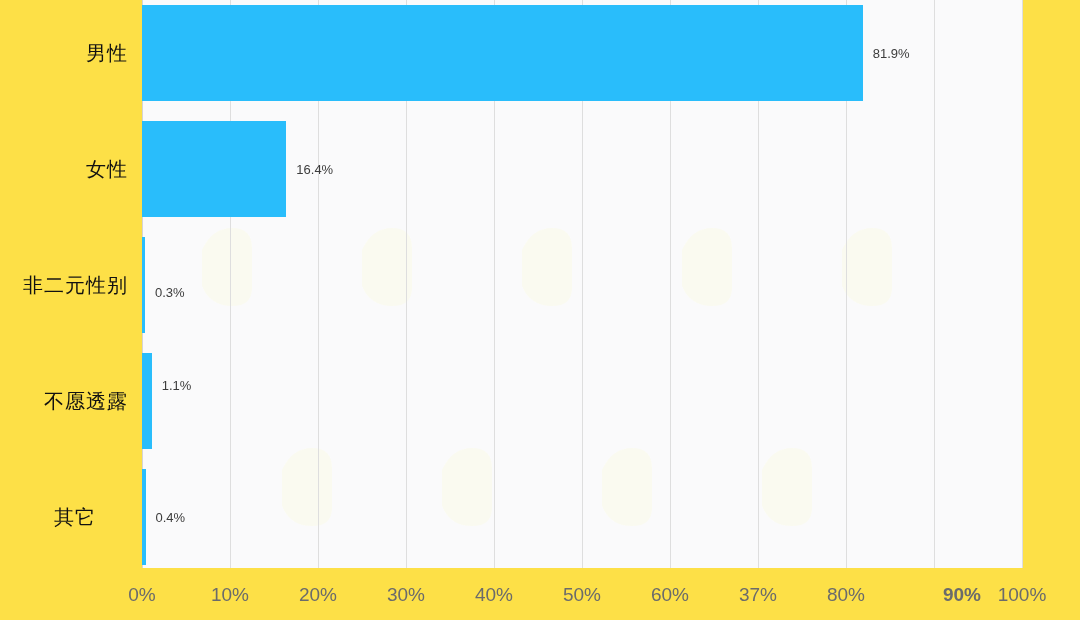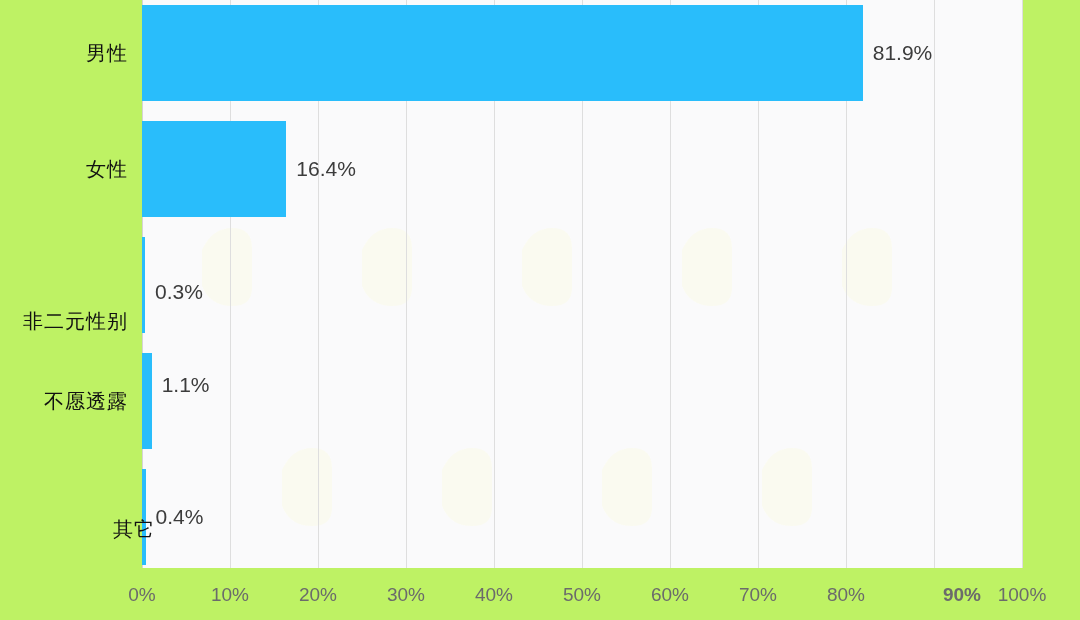--- a/index.html
+++ b/index.html
@@ -11,21 +11,21 @@
     width: 1080px;
     height: 620px;
     overflow: hidden;
     font-family: "Liberation Sans", sans-serif;
   }
 
   #chart-root {
     position: relative;
     width: 1080px;
     height: 620px;
-    background: #bef264;
+    background: #fde047;
   }
 
   
   .plot-area {
     position: absolute;
     left: 142px;
     top: 0px;
     width: 880px;
     height: 568px;
     background: #fafafb;
@@ -69,21 +69,21 @@
   .bar {
     position: absolute;
     left: 0;
     background: #29bdfb;
   }
 
   
   .value-label {
     position: absolute;
     font-family: "Liberation Sans", sans-serif;
-    font-size: 21px;
+    font-size: 13px;
     color: #3c3c3c;
     white-space: nowrap;
     transform: translateY(-50%);
   }
 
   
   .cat-label {
     position: absolute;
     right: 1080px;
     text-align: right;
@@ -152,40 +152,40 @@
         <div class="bar" title="女性 16.4%" style="top: 121px; height: 96px; width: 144.32px; background: rgb(41, 189, 251);"></div>
         <div class="bar" title="非二元性别 0.3%" style="top: 237px; height: 96px; width: 3px; background: rgb(41, 189, 251);"></div>
         <div class="bar" title="不愿透露 1.1%" style="top: 353px; height: 96px; width: 9.68px; background: rgb(41, 189, 251);"></div>
         <div class="bar" title="其它 0.4%" style="top: 469px; height: 96px; width: 3.52px; background: rgb(41, 189, 251);"></div>
       </div>
   </div>
 
   <div id="cat-labels">
       <div class="cat-label" style="top: 53px; right: 952px; color: rgb(17, 17, 17);">男性</div>
       <div class="cat-label" style="top: 169px; right: 952px; color: rgb(17, 17, 17);">女性</div>
-      <div class="cat-label" style="top: 285px; right: 952px; color: rgb(17, 17, 17); margin-top: 36px;">非二元性别</div>
+      <div class="cat-label" style="top: 285px; right: 952px; color: rgb(17, 17, 17);">非二元性别</div>
       <div class="cat-label" style="top: 401px; right: 952px; color: rgb(17, 17, 17);">不愿透露</div>
-      <div class="cat-label" style="top: 517px; right: 925px; color: rgb(17, 17, 17); margin-top: 12px;">其它</div>
+      <div class="cat-label" style="top: 517px; right: 984px; color: rgb(17, 17, 17);">其它</div>
     </div>
 
   <div id="value-labels">
       <div class="value-label" style="top: 53px; left: 872.72px; color: rgb(60, 60, 60);">81.9%</div>
       <div class="value-label" style="top: 169px; left: 296.32px; color: rgb(60, 60, 60);">16.4%</div>
       <div class="value-label" style="top: 292px; left: 155px; color: rgb(60, 60, 60);">0.3%</div>
       <div class="value-label" style="top: 385px; left: 161.68px; color: rgb(60, 60, 60);">1.1%</div>
       <div class="value-label" style="top: 517px; left: 155.52px; color: rgb(60, 60, 60); text-align: center;">0.4%</div>
     </div>
 
   <div class="xaxis-ticks" id="xaxis-ticks">
       <div class="xtick" style="left: 0px; color: rgb(107, 107, 107);">0%</div>
       <div class="xtick" style="left: 88px; color: rgb(107, 107, 107);">10%</div>
       <div class="xtick" style="left: 176px; color: rgb(107, 107, 107);">20%</div>
       <div class="xtick" style="left: 264px; color: rgb(107, 107, 107);">30%</div>
       <div class="xtick" style="left: 352px; color: rgb(107, 107, 107);">40%</div>
       <div class="xtick" style="left: 440px; color: rgb(107, 107, 107);">50%</div>
       <div class="xtick" style="left: 528px; color: rgb(107, 107, 107);">60%</div>
-      <div class="xtick" style="left: 616px; color: rgb(107, 107, 107);">70%</div>
+      <div class="xtick" style="left: 616px; color: rgb(107, 107, 107);">37%</div>
       <div class="xtick" style="left: 704px; color: rgb(107, 107, 107);">80%</div>
       <div class="xtick" style="left: 820px; color: rgb(107, 107, 107); font-weight: bold;">90%</div>
       <div class="xtick" style="left: 880px; color: rgb(107, 107, 107);">100%</div>
     </div>
 
 </div>
 
 </body></html>

